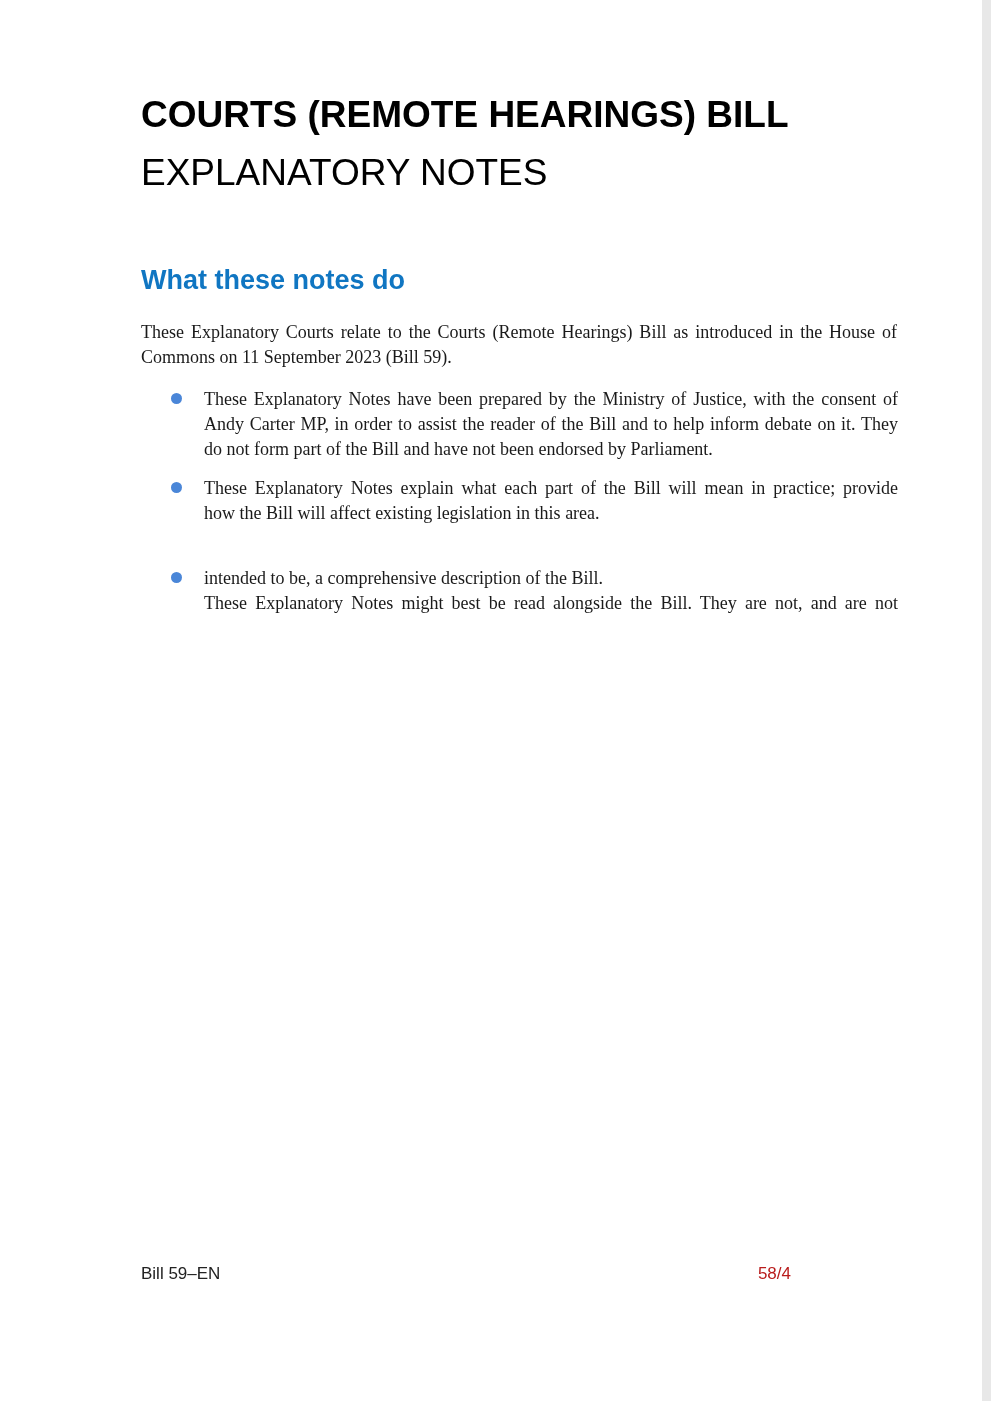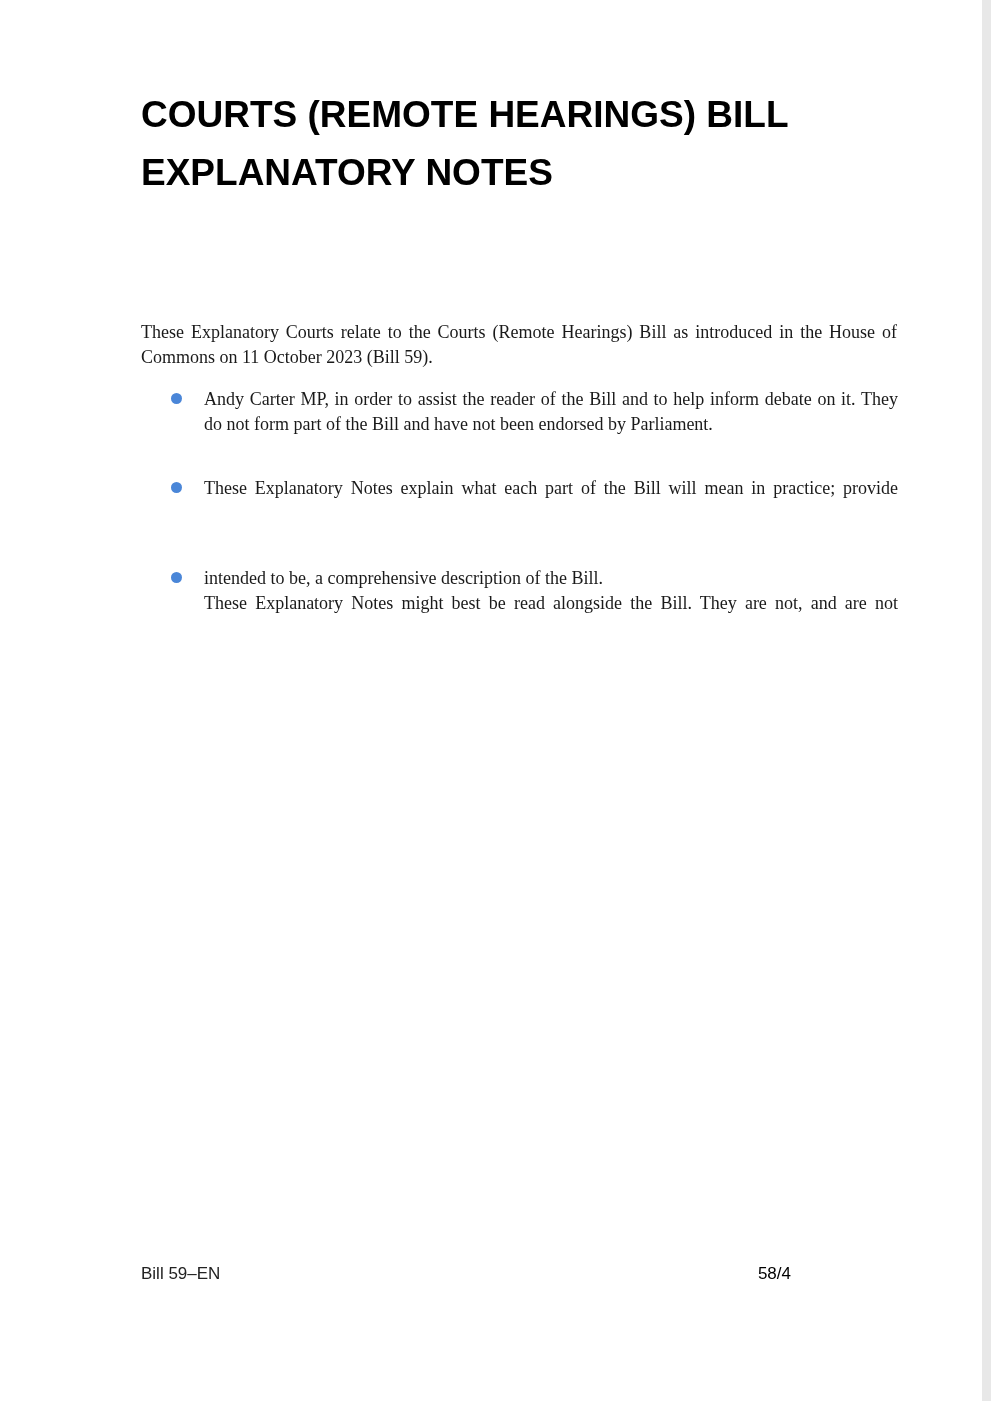--- a/index.html
+++ b/index.html
@@ -20,21 +20,21 @@
     font-weight: bold;
     font-size: 37px;
     line-height: 1;
     color: #000;
     white-space: nowrap;
   }
   .doc-subtitle {
     position: absolute;
     left: 141px; top: 154px;
     font-family: "Liberation Sans", sans-serif;
-    font-weight: bold;
+    font-weight: normal;
     font-size: 37px;
     line-height: 1;
     color: #000;
     white-space: nowrap;
   }
   .section-heading {
     position: absolute;
     left: 141px; top: 267px;
     font-family: "Liberation Sans", sans-serif;
     font-weight: bold;
@@ -77,51 +77,54 @@
     line-height: 1;
     color: #222;
     white-space: nowrap;
   }
   .footer-right {
     position: absolute;
     right: 191px; top: 1265px;
     font-family: "Liberation Sans", sans-serif;
     font-size: 17px;
     line-height: 1;
-    color: #000000;
+    color: #b91c1c;
     white-space: nowrap;
   }
 </style>
 </head>
 <body>
 
 <div class="page">
 
   <h1 class="doc-title">COURTS (REMOTE HEARINGS) BILL</h1>
 
   <h2 class="doc-subtitle">EXPLANATORY NOTES</h2>
 
+  <h3 class="section-heading">What these notes do</h3>
 
   <div class="intro">
       <div class="jline jl-j">These Explanatory Courts relate to the Courts (Remote Hearings) Bill as introduced in the House of</div>
-      <div class="jline">Commons on 11 October 2023 (Bill 59).</div>
+      <div class="jline">Commons on 11 September 2023 (Bill 59).</div>
     </div>
 
   <div class="bullet-item b1">
     <span class="bullet-dot"></span>
     <div>
+        <div class="jline jl-j">These Explanatory Notes have been prepared by the Ministry of Justice, with the consent of</div>
         <div class="jline jl-j">Andy Carter MP, in order to assist the reader of the Bill and to help inform debate on it. They</div>
         <div class="jline">do not form part of the Bill and have not been endorsed by Parliament.</div>
       </div>
   </div>
 
   <div class="bullet-item b2">
     <span class="bullet-dot"></span>
     <div>
         <div class="jline jl-j">These Explanatory Notes explain what each part of the Bill will mean in practice; provide</div>
+        <div class="jline">how the Bill will affect existing legislation in this area.</div>
       </div>
   </div>
 
   <div class="bullet-item b3">
     <span class="bullet-dot"></span>
     <div>
         <div class="jline">intended to be, a comprehensive description of the Bill.</div>
         <div class="jline jl-j">These Explanatory Notes might best be read alongside the Bill. They are not, and are not</div>
       </div>
   </div>

